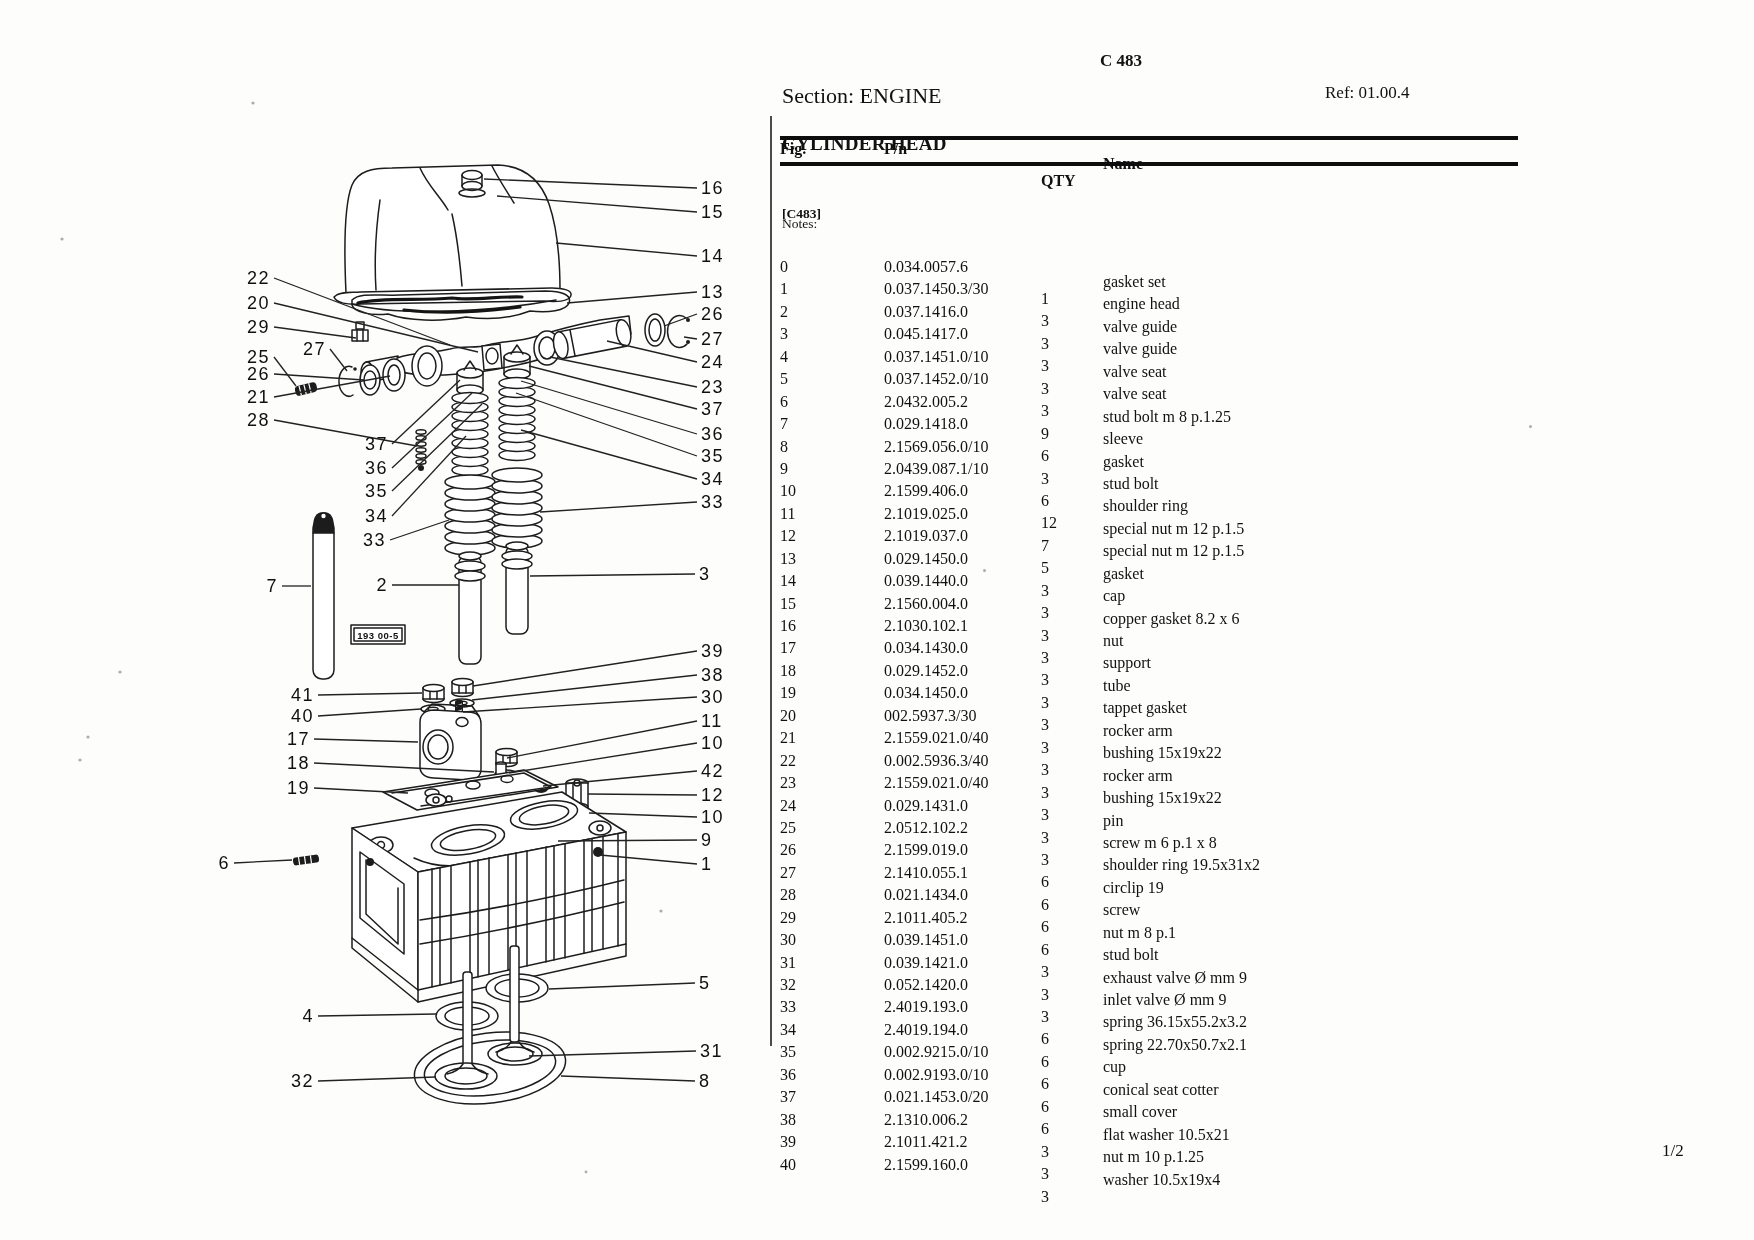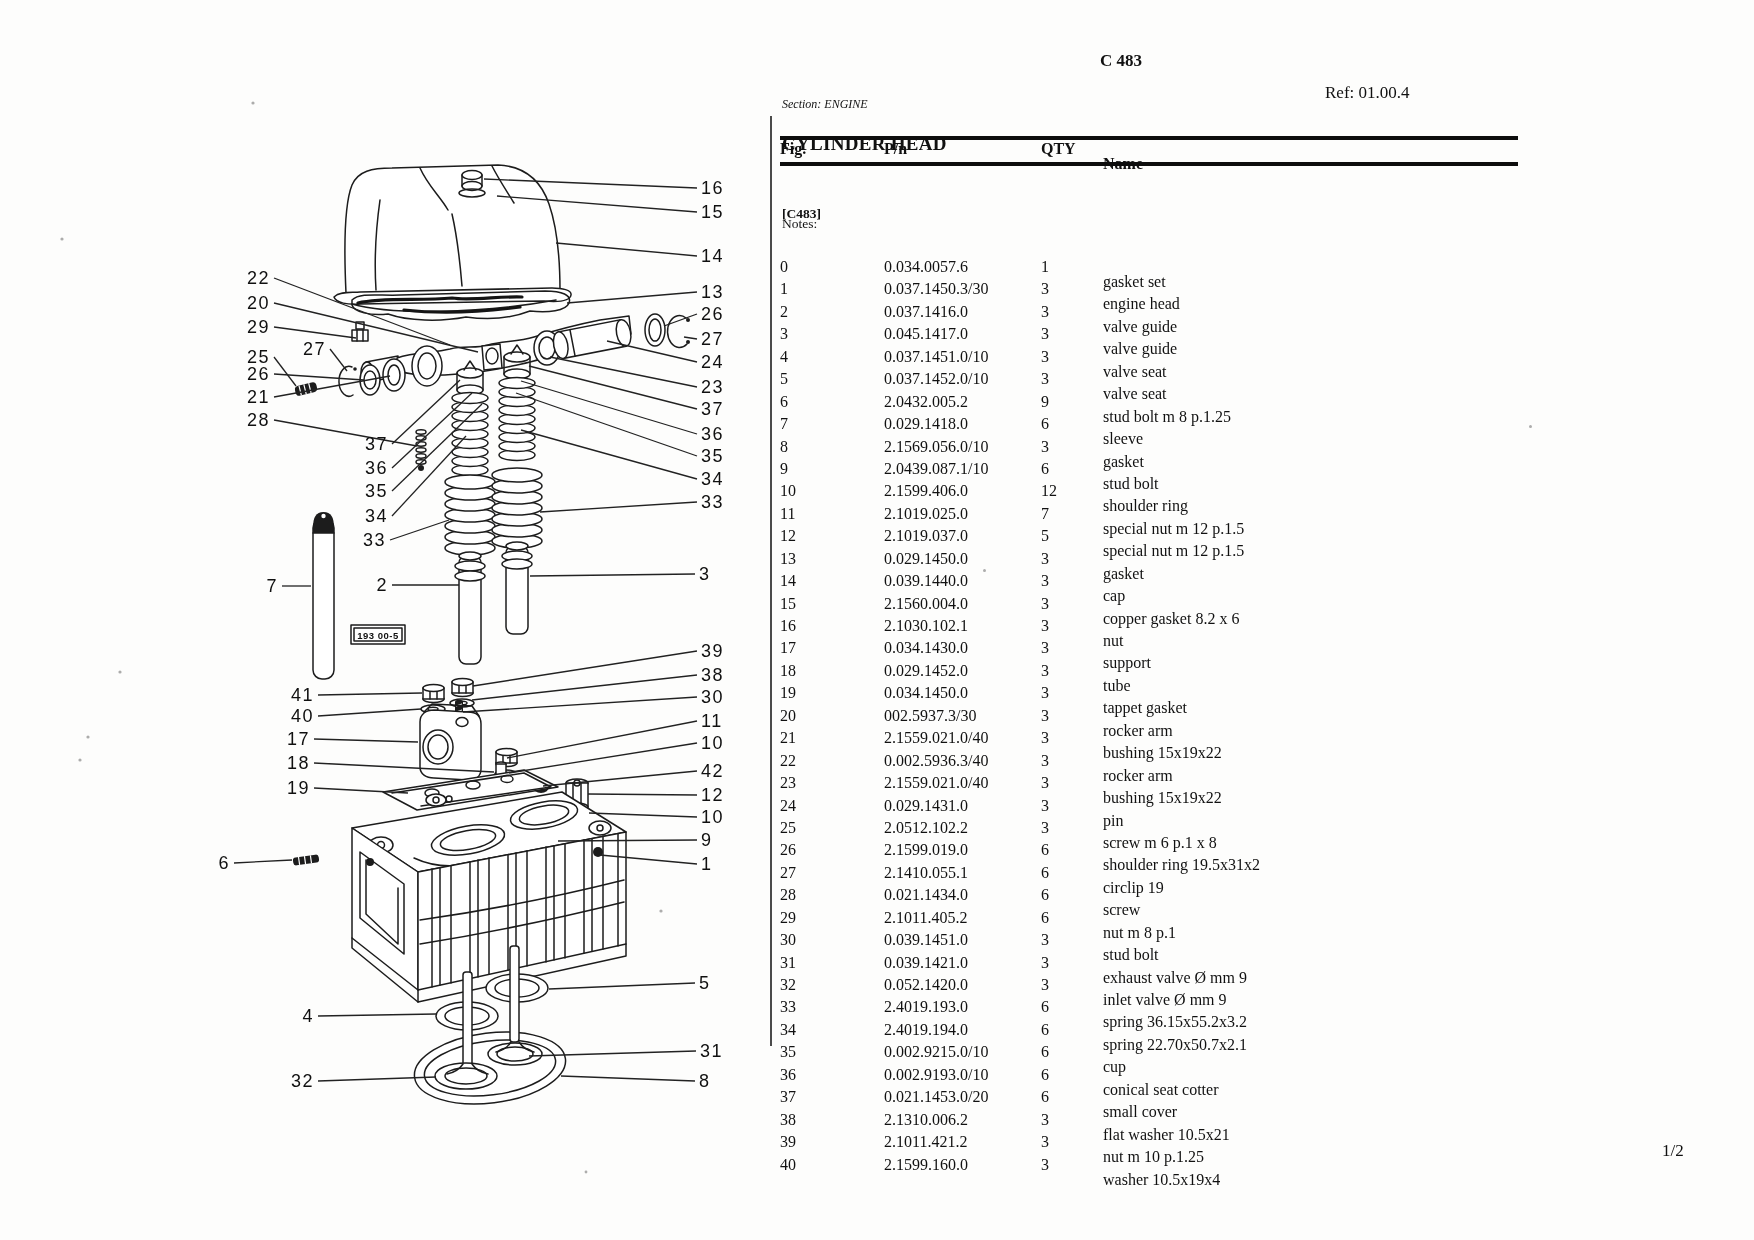--- a/index.html
+++ b/index.html
@@ -1,32 +1,32 @@
 <!DOCTYPE html>
 <html><head>
 <meta charset="utf-8">
 <style>
   html,body{margin:0;padding:0;background:#e8e8e8;}
   .page{position:relative;width:1754px;height:1240px;background:#fdfdfc;overflow:hidden;
         font-family:"Liberation Serif", serif;color:#111;}
   .abs{position:absolute;}
   
   .code{left:1100px;top:51px;width:100px;text-align:left;font-size:17px;font-weight:bold;}
-  .section{left:782px;top:97px;font-size:12px;font-style:italic;}
+  .section{left:782px;top:83px;font-size:22px;}
   .ref{left:1325px;top:83px;font-size:17px;}
   .doctitle{left:782px;top:106px;font-size:19px;font-weight:bold;letter-spacing:.3px;margin-top:27px;}
   .rule{left:780px;width:738px;height:3.5px;background:#0d0d0d;}
   .thead{left:780px;top:140px;width:738px;display:flex;font-size:16px;font-weight:bold;justify-content:space-between;}
   .notes-label{left:782px;top:188px;font-size:13.5px;font-weight:normal;margin-top:28px;}
   .notes-value{left:782px;top:206px;font-size:13.5px;font-weight:bold;}
   .tbody{left:780px;top:256px;width:738px;}
   .trow{display:flex;height:22.45px;line-height:22.45px;font-size:16px;white-space:nowrap;}
   .c0{width:104px;flex:none;}
   .c1{width:157px;flex:none;}
-  .c2{width:62px;flex:none;}
+  .c2{width:62px;flex:none;margin-top:32px;}
   .c3{flex:1;margin-top:15px;}
   .pagenum{left:1662px;top:1141px;font-size:17px;}
   .scanline{left:770px;top:116px;width:2px;height:930px;background:#2c2c2c;opacity:.85;}
   .dot{position:absolute;width:3px;height:3px;border-radius:50%;background:#8a8a8a;opacity:.7;}
   
   svg{position:absolute;left:0;top:0;}
   .art{stroke:#1c1c1c;stroke-width:1.5;fill:none;stroke-linecap:round;stroke-linejoin:round;}
   .artf{stroke:#1c1c1c;stroke-width:1.5;fill:#ffffff;stroke-linecap:round;stroke-linejoin:round;}
   .thick{stroke:#141414;stroke-width:3.2;fill:none;stroke-linecap:round;}
   .dark{fill:#1c1c1c;stroke:none;}

